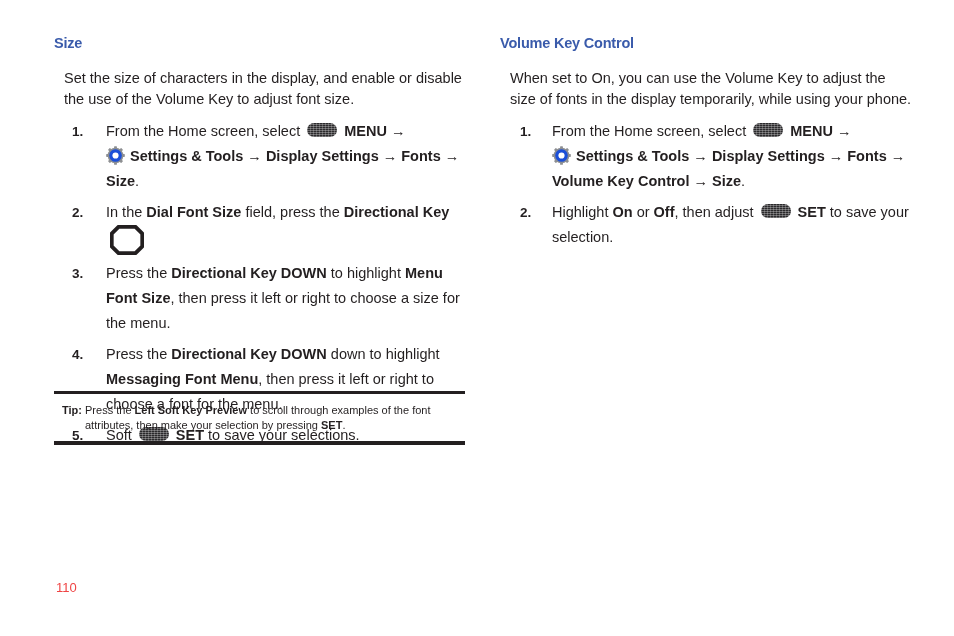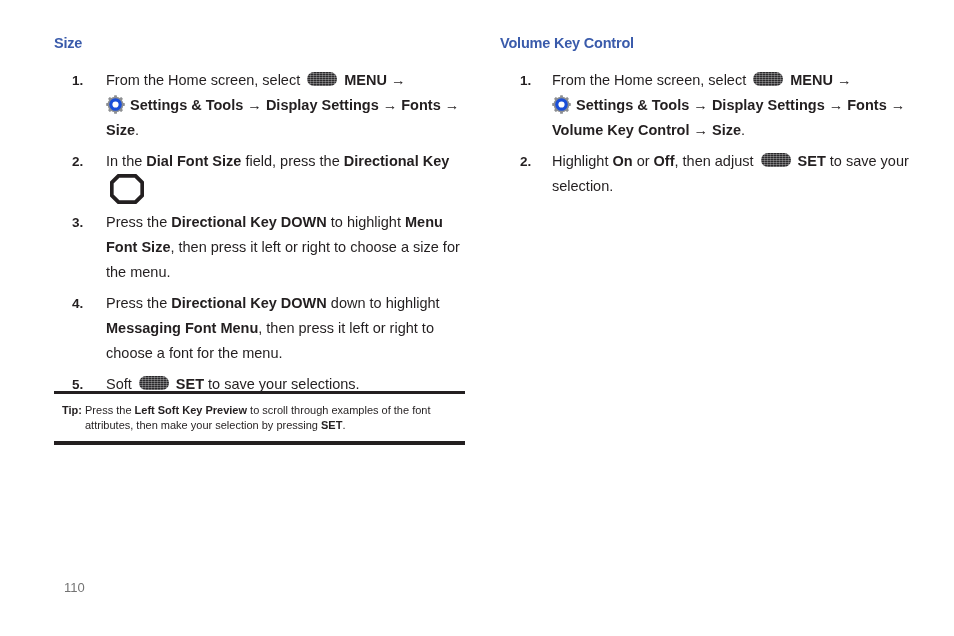--- a/index.html
+++ b/index.html
@@ -136,35 +136,36 @@
   }
   .tip-inner .tip-body {
     display: block;
     padding-left: 23px;
     text-indent: -23px;
   }
 
   
   .pagenum {
     position: absolute;
-    left: 64px;
+    left: 56px;
     top: 580px;
     font-size: 13px;
-    color: #737373;
+    color: #ef4444;
   }
 </style>
 </head>
 <body>
 
 <div class="page">
 
   <div class="col col-left">
 
     <h2 class="sec-head">Size</h2>
 
+    <p class="intro">Set the size of characters in the display, and enable or disable the use of the Volume Key to adjust font size.</p>
 
     <ol class="steps">
 
       <li>
         <span class="num">1.</span>
         <span>From the Home screen, select</span>
         <span class="key-pill"></span>
         <span class="b">MENU</span>
         <span class="b arrow">→</span>
         <span class="sub-line">
@@ -242,20 +243,21 @@
         <span>to scroll through examples of the font attributes, then make your selection by pressing</span>
         <span class="b">SET</span><span>.</span>
       </span>
     </div>
   </div>
 
   <div class="col col-right">
 
     <h2 class="sec-head">Volume Key Control</h2>
 
+    <p class="intro">When set to On, you can use the Volume Key to adjust the size of fonts in the display temporarily, while using your phone.</p>
 
     <ol class="steps">
 
       <li>
         <span class="num">1.</span>
         <span>From the Home screen, select</span>
         <span class="key-pill"></span>
         <span class="b">MENU</span>
         <span class="b arrow">→</span>
         <span class="sub-line">

